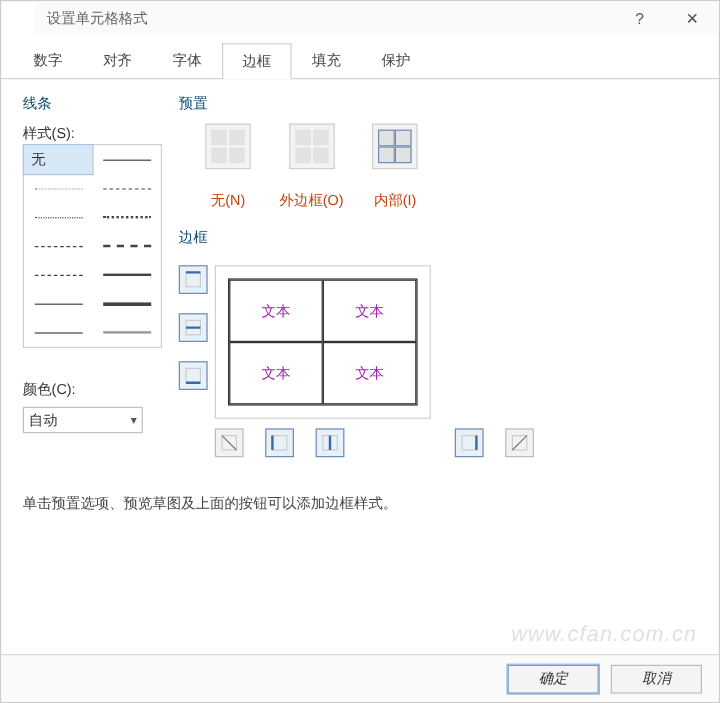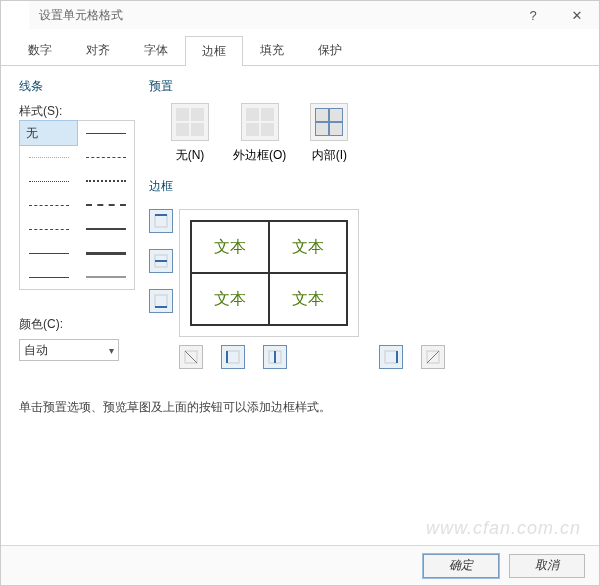--- a/index.html
+++ b/index.html
@@ -123,21 +123,21 @@
   background: #f3f3f3;
   padding: 4px;
   display: grid;
   grid-template-columns: 1fr 1fr;
   grid-template-rows: 1fr 1fr;
   gap: 2px;
 }
 .preset-box .cell { background: #e2e2e2; }
 .preset-box.inner { gap: 0; }
 .preset-box.inner .cell { border: 1px solid #6a8db5; }
-.preset-label { color: #000000; }
+.preset-label { color: #c2410c; margin-top: 12px; }
 .border-section { display: flex; gap: 6px; }
 .side-buttons { display: flex; flex-direction: column; gap: 16px; margin-top: 6px; }
 .bbtn {
   width: 24px;
   height: 24px;
   border: 1px solid #bcbcbc;
   background: #f2f2f2;
   display: flex;
   align-items: center;
   justify-content: center;
@@ -160,22 +160,22 @@
   display: grid;
   grid-template-columns: 1fr 1fr;
   grid-template-rows: 1fr 1fr;
   border: 1px solid #333;
 }
 .preview-cell {
   display: flex;
   align-items: center;
   justify-content: center;
   border: 1px solid #333;
-  font-size: 16px;
-  color: #4d7c0f;
+  font-size: 12px;
+  color: #a21caf;
 }
 .bottom-buttons {
   display: flex;
   gap: 18px;
   margin-top: 8px;
 }
 .bottom-buttons .spacer { width: 56px; }
 .hint {
   padding: 18px;
   color: #444;

